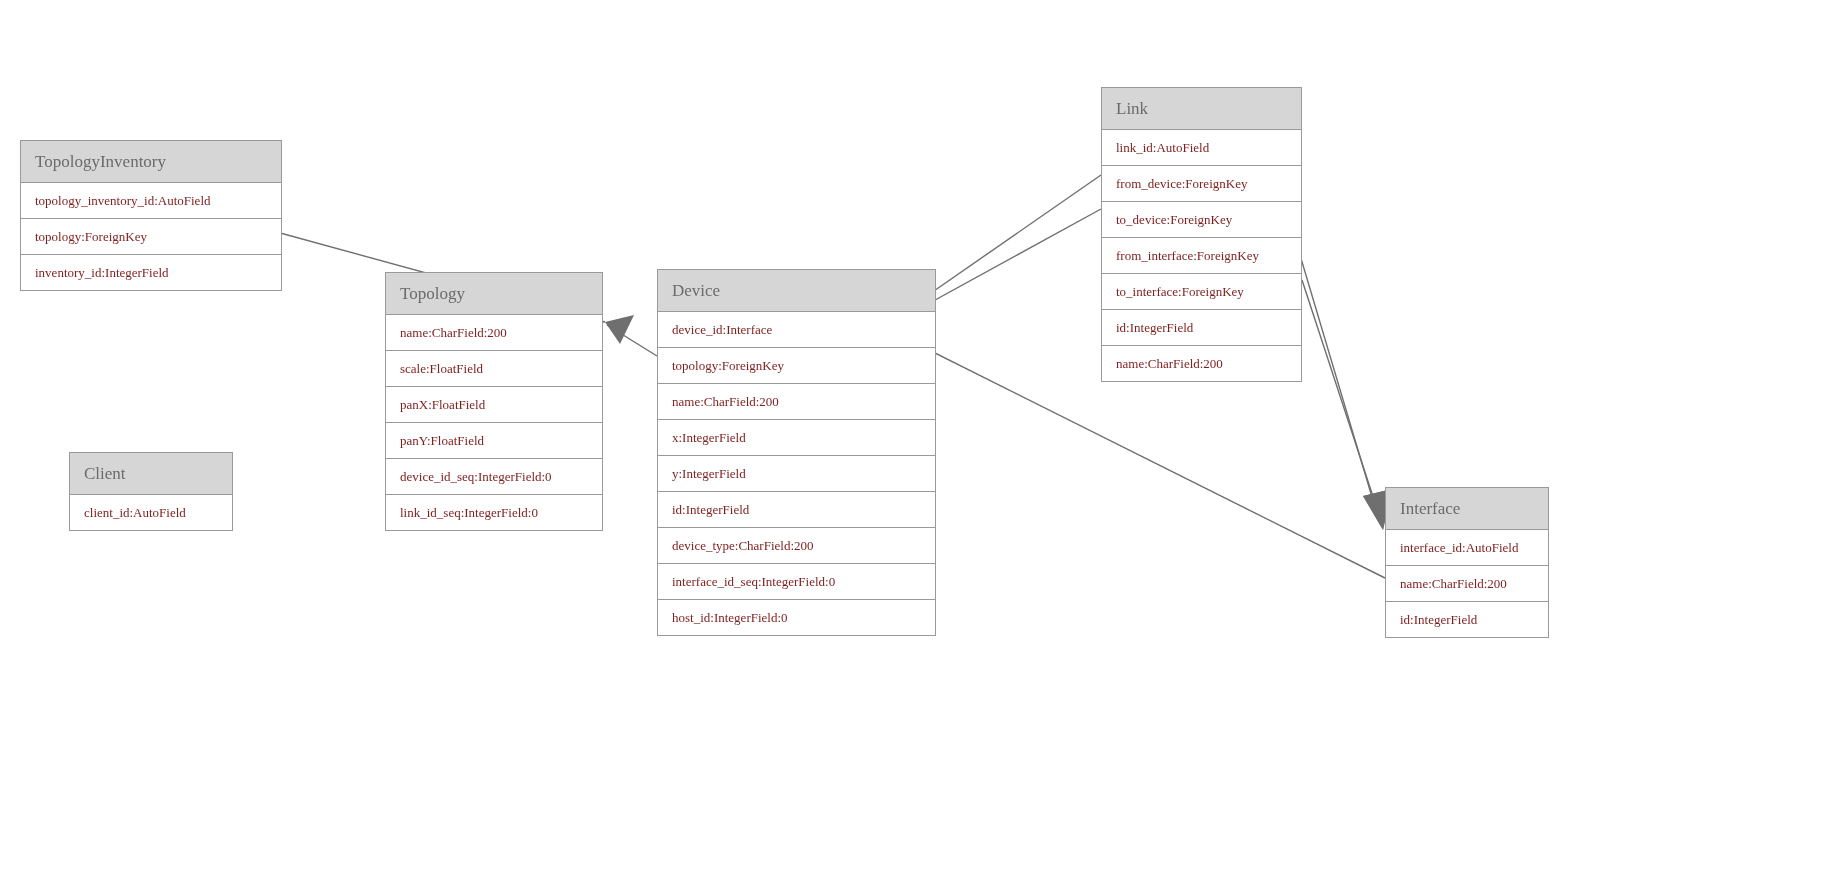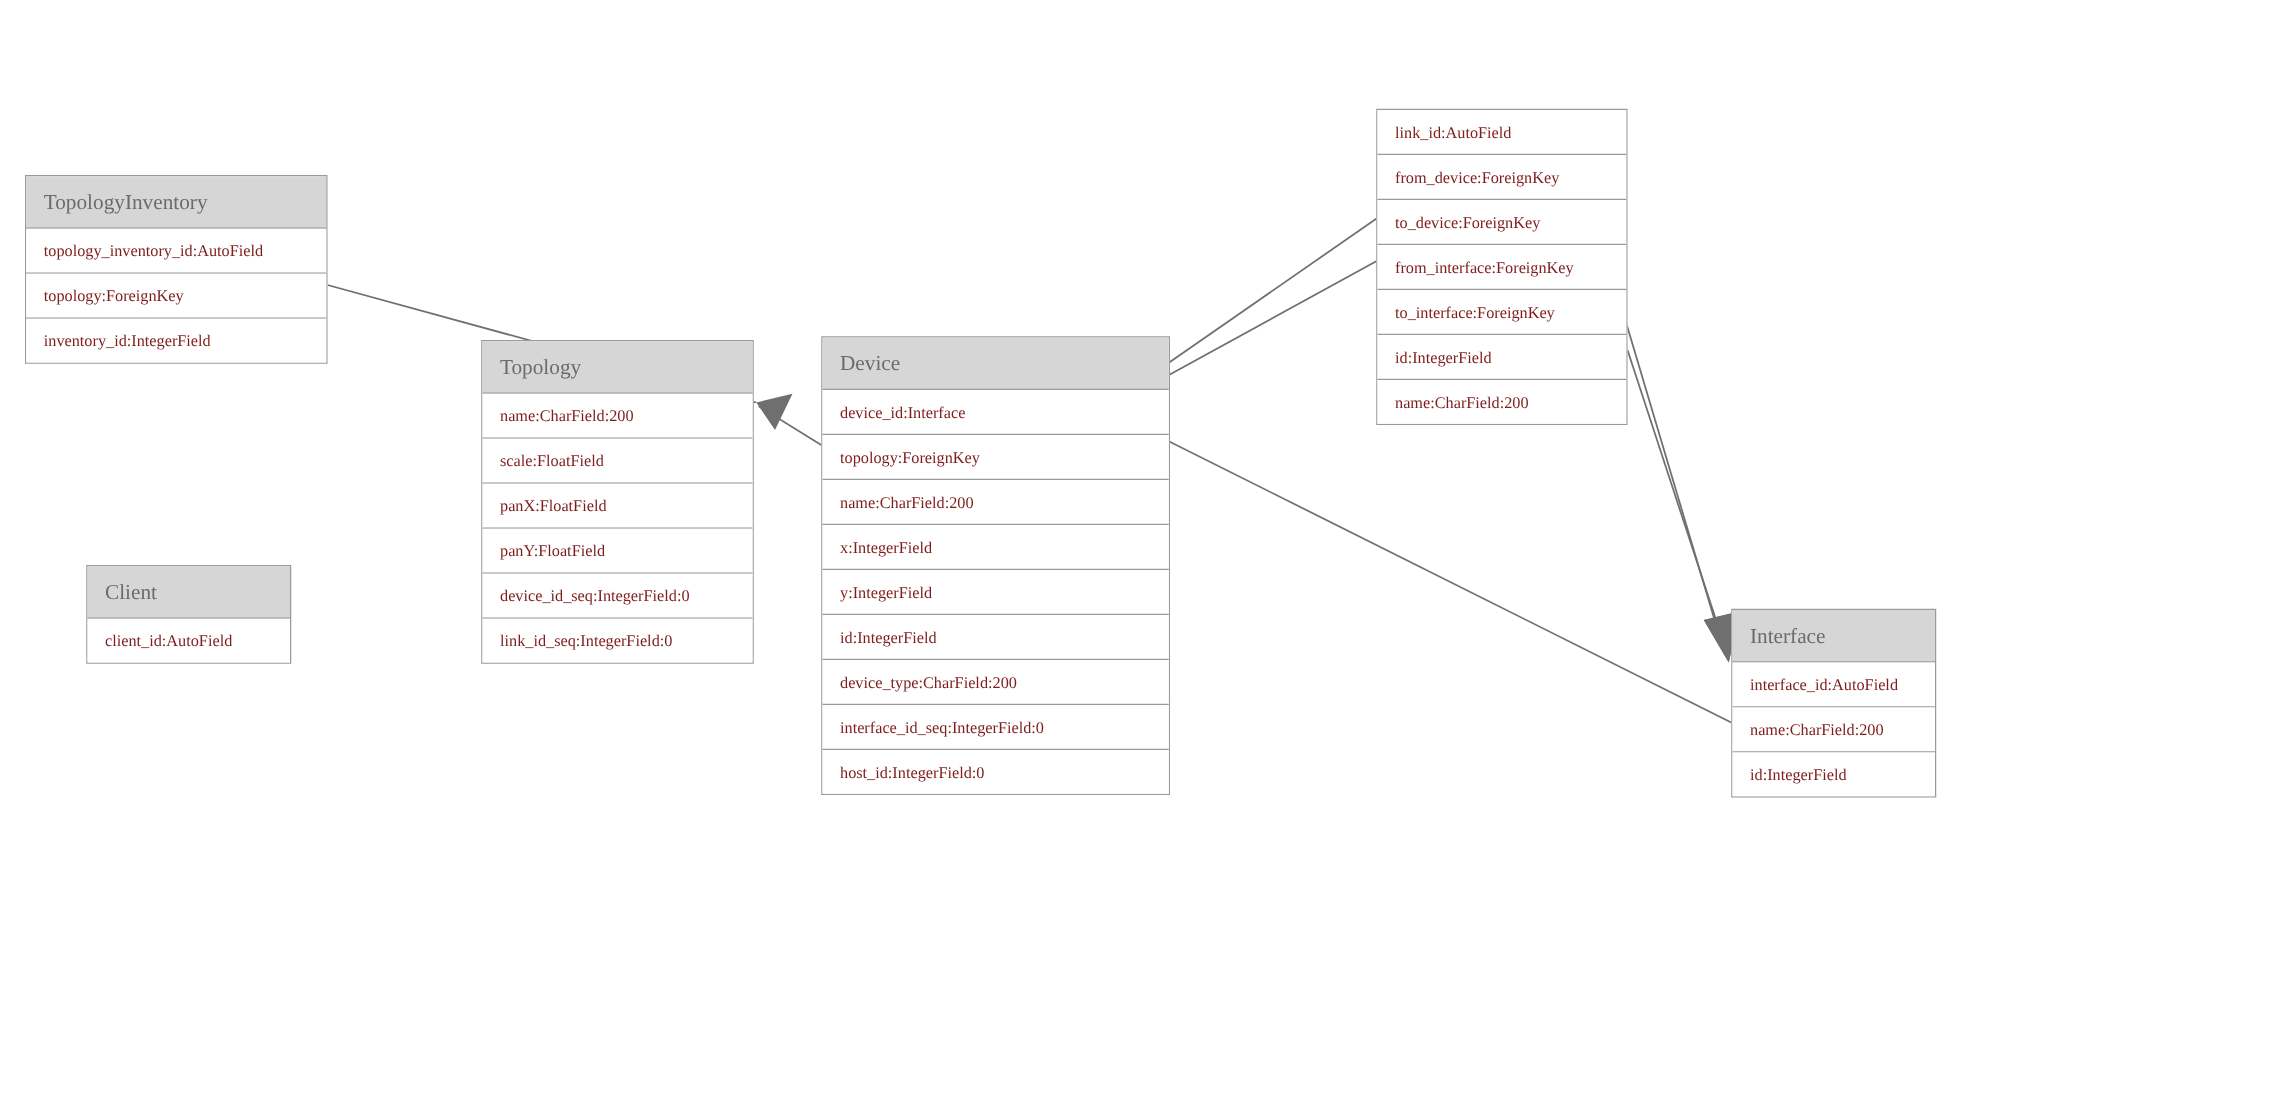--- a/index.html
+++ b/index.html
@@ -87,21 +87,21 @@
         <path d="M 1297,245 L 1380,524" stroke="#6f6f6f" stroke-width="1.4" fill="none"></path>
         <polygon points="1383,530 1363,496 1392,489" fill="#6f6f6f"></polygon>
       </g>
       <g>
         <path d="M 1302,280 L 1383,527" stroke="#6f6f6f" stroke-width="1.4" fill="none"></path>
         <polygon points="1383,530 1363,496 1392,489" fill="#6f6f6f"></polygon>
       </g>
     </svg>
 
   <div id="entity-layer">
-      <div class="entity" style="left: 20px; top: 140px; width: 242px;">
+      <div class="entity" style="left: 20px; top: 140px; width: 262px;">
         <div class="entity-header">TopologyInventory</div>
         <div class="entity-fields">
           <div class="field">topology_inventory_id:AutoField</div>
           <div class="field">topology:ForeignKey</div>
           <div class="field">inventory_id:IntegerField</div>
         </div>
       </div>
       <div class="entity" style="left: 385px; top: 272px; width: 218px;">
         <div class="entity-header">Topology</div>
         <div class="entity-fields">
@@ -127,20 +127,21 @@
           <div class="field">host_id:IntegerField:0</div>
         </div>
       </div>
       <div class="entity" style="left: 69px; top: 452px; width: 164px;">
         <div class="entity-header">Client</div>
         <div class="entity-fields">
           <div class="field">client_id:AutoField</div>
         </div>
       </div>
       <div class="entity" style="left: 1101px; top: 87px; width: 201px;">
+        <div class="entity-header">Link</div>
         <div class="entity-fields">
           <div class="field">link_id:AutoField</div>
           <div class="field">from_device:ForeignKey</div>
           <div class="field">to_device:ForeignKey</div>
           <div class="field">from_interface:ForeignKey</div>
           <div class="field">to_interface:ForeignKey</div>
           <div class="field">id:IntegerField</div>
           <div class="field">name:CharField:200</div>
         </div>
       </div>

